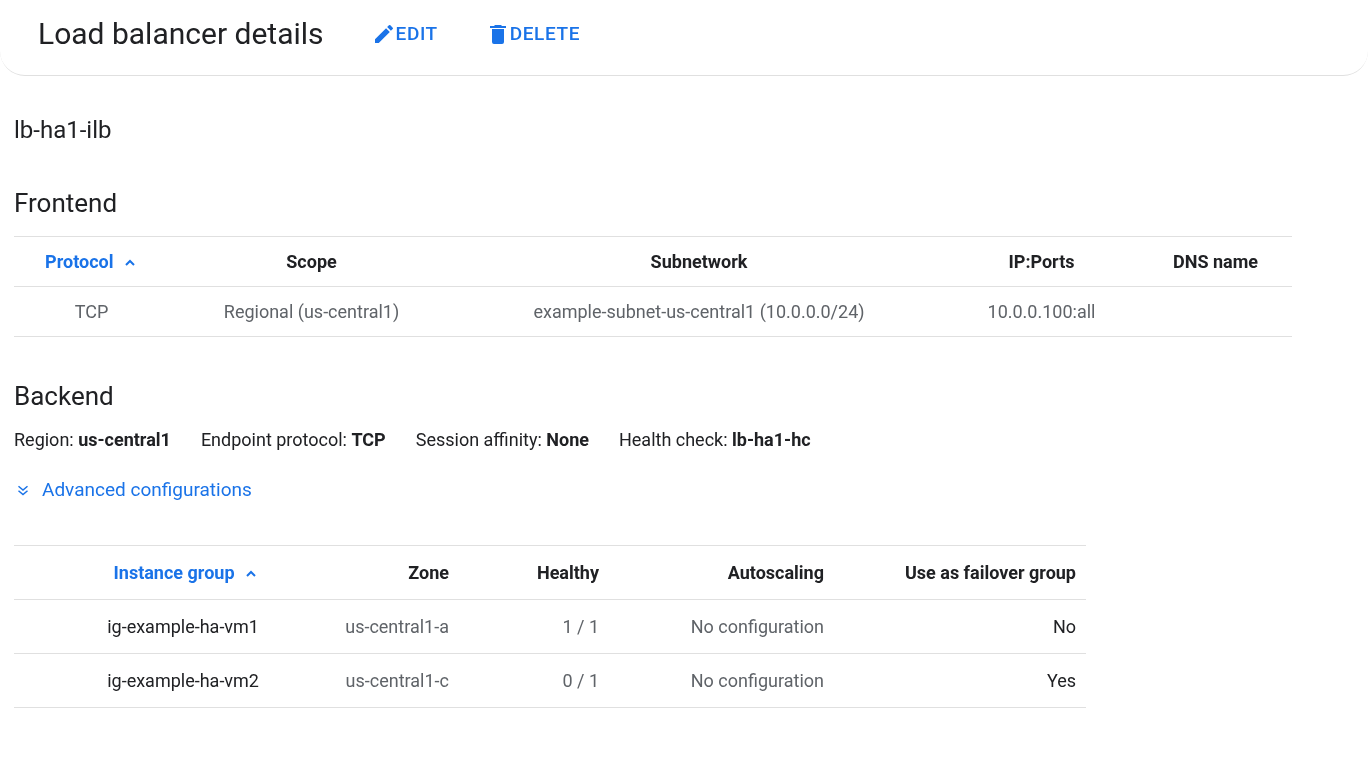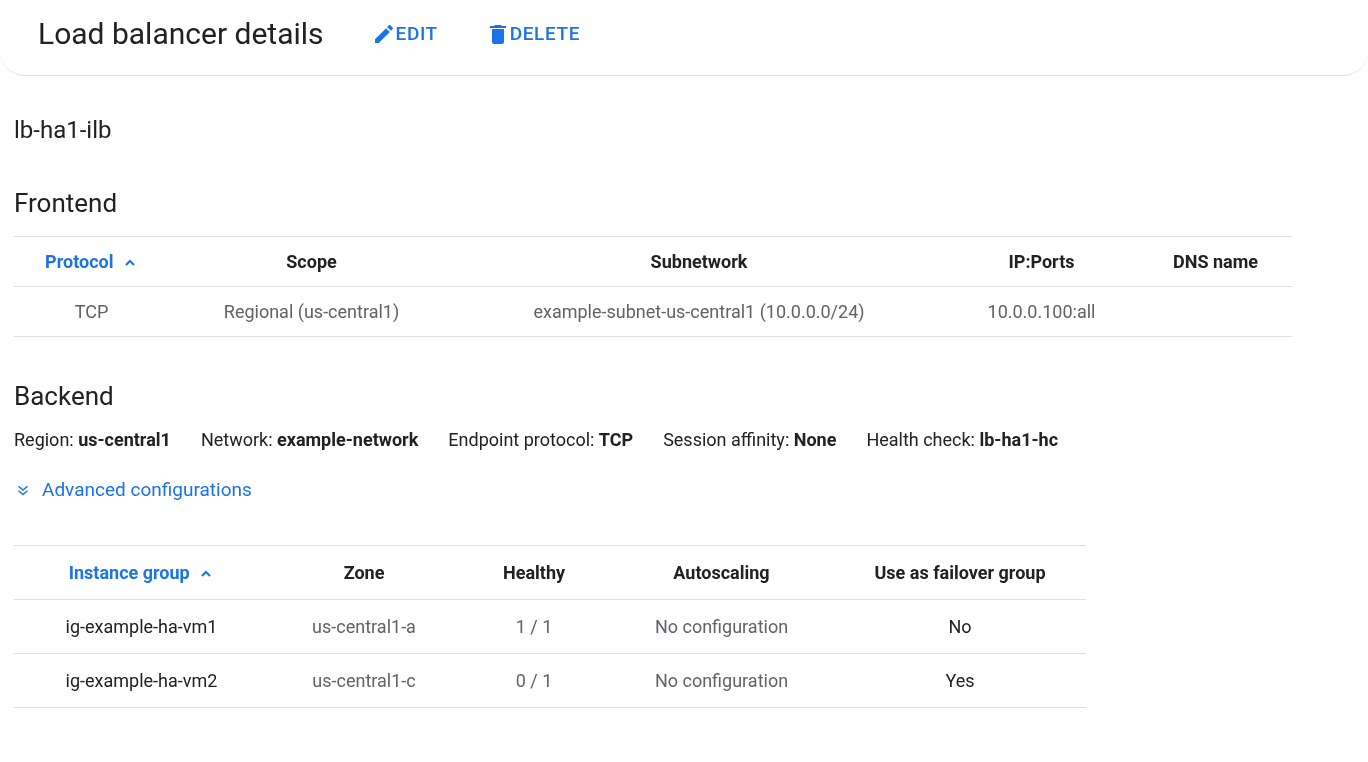--- a/index.html
+++ b/index.html
@@ -122,21 +122,21 @@
   }
   .adv-config .chevrons {
     display: inline-flex;
   }
   .adv-config .chevrons svg { width: 18px; height: 18px; }
   .backends-table {
     width: 1072px;
     border-collapse: collapse;
   }
   .backends-table th, .backends-table td {
-    text-align: center;
+    text-align: right;
     padding: 16px 10px;
   }
   .backends-table thead tr {
     border-top: 1px solid #e0e0e0;
     border-bottom: 1px solid #e0e0e0;
   }
   .backends-table tbody tr {
     border-bottom: 1px solid #e0e0e0;
   }
   .backends-table th {
@@ -216,23 +216,20 @@
       </tbody>
     </table>
 
     <h3 class="section-heading">Backend</h3>
 
     <div class="backend-meta">
       <span class="pair">
         <span class="klabel">Region: </span><span class="kval">us-central1</span>
       </span>
       <span class="pair">
-        <span class="klabel">Network: </span><span class="kval">example-network</span>
-      </span>
-      <span class="pair">
         <span class="klabel">Endpoint protocol: </span><span class="kval">TCP</span>
       </span>
       <span class="pair">
         <span class="klabel">Session affinity: </span><span class="kval">None</span>
       </span>
       <span class="pair">
         <span class="klabel">Health check: </span><span class="kval">lb-ha1-hc</span>
       </span>
     </div>
 

